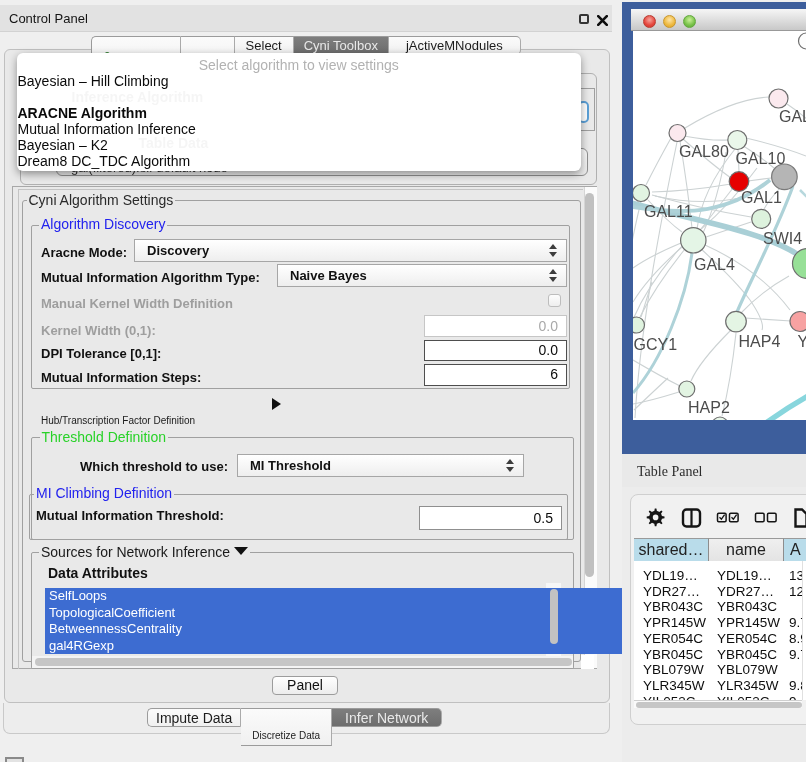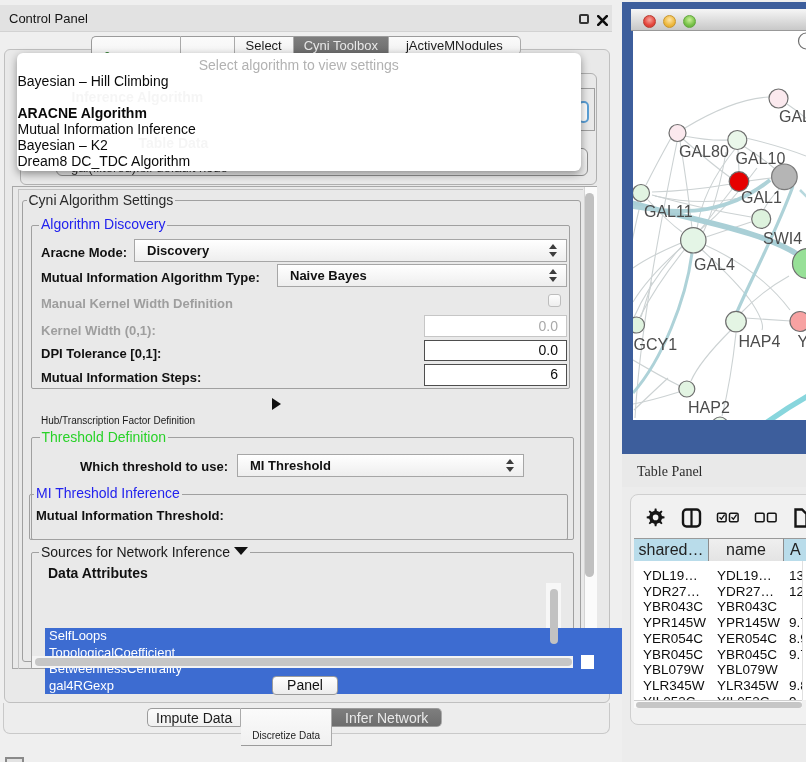--- a/index.html
+++ b/index.html
@@ -61,21 +61,21 @@
 .combo .arr:before { content:""; position:absolute; top:4px; left:0; width:0; height:0; border-left:4px solid transparent; border-right:4px solid transparent; border-bottom:5px solid #3d3d3d; }
 .combo .arr:after { content:""; position:absolute; bottom:4px; left:0; width:0; height:0; border-left:4px solid transparent; border-right:4px solid transparent; border-top:5px solid #3d3d3d; }
 
 .fld { position:absolute; background:#fff; font-size:14px; text-align:right; padding-right:8px;padding-left:28px; }
 .fld.dis { border:1px solid #c6c6c6; color:#a9a9a9; }
 .fld.en { border:1.5px solid #4e4e4e; color:#0a0a0a; }
 .fld.mid { border:1px solid #8f8f8f; color:#0a0a0a; }
 
 #chk { left:540px; top:285.5px; width:13px; height:13px; border:1px solid #bdbdbd; border-radius:3px; background:linear-gradient(#fdfdfd,#eee); }
 
-#datalist { left:37px; top:580px; width:593px; height:66px; background:#3d6cd1;margin-top:40px; }
+#datalist { left:37px; top:580px; width:593px; height:66px; background:#3d6cd1; }
 #datalist div { font-size:13px; color:#fff; padding-left:4px; height:16.5px; line-height:16px; white-space:nowrap; }
 #dl-vtrack { left:538px; top:575px; width:15px; height:77px; background:#f7f7f7; }
 #dl-vthumb { left:541.5px; top:581px; width:8.5px; height:55px; background:#c2c2c2; border-radius:4px; }
 #dl-htrack { left:23.5px; top:648px; width:541px; height:12px; background:#f4f4f4; }
 #dl-hthumb { left:27px; top:650px; width:537px; height:8px; background:#c6c6c6; border-radius:4px; }
 #src-corner { left:573px; top:647px; width:13px; height:14px; background:#fff; }
 
 #btn-apply { left:264px; top:668px; width:66px; height:19px; background:linear-gradient(#fefefe,#ededed);
   border:1px solid #9c9c9c; border-radius:4px; font-size:14px; color:#111; text-align:center; line-height:17px; }
 #bottabs { left:139px; top:700px; }
@@ -153,22 +153,23 @@
   <div class="lbl" style="left:33px; top:362px;">Mutual Information Steps:</div>
   <div class="fld en abs" style="left:416px; top:356px; width:143px; height:22px; line-height:19px;">6</div>
   <div class="lbl" style="left:33px; top:390px; font-size:10px; font-weight:normal; color:#1a1a1a;margin-top:17px;">Hub/Transcription Factor Definition</div>
   <div class="abs" style="left:264px; top:390px; width:0; height:0; border-left:9px solid #111; border-top:6.5px solid transparent; border-bottom:6.5px solid transparent;"></div>
 
   <div id="grp-thr" class="abs grp"></div>
   <div class="grplabel" style="left:31.5px; top:420.5px; color:#28d228;">Threshold Definition</div>
   <div class="lbl" style="left:72px; top:451px;">Which threshold to use:</div>
   <div class="combo abs" style="left:229px; top:446px; width:287px;">MI Threshold<span class="arr"></span></div>
   <div id="grp-mit" class="abs grp"></div>
-  <div class="grplabel" style="left:26px; top:476.5px; color:#2222ee;">MI Threshold Inference</div>
+  <div class="grplabel" style="left:26px; top:476.5px; color:#2222ee;">MI Climbing Definition</div>
   <div class="lbl" style="left:28px; top:500px;">Mutual Information Threshold:</div>
+  <div class="fld mid abs" style="left:411px; top:498px; width:143px; height:24px; line-height:22px;">0.5</div>
 
   <div id="grp-src" class="abs grp"></div>
   <div class="grplabel" style="left:31px; top:535.5px; color:#1a1a1a;">Sources for Network Inference <span style="display:inline-block;width:0;height:0;border-top:8px solid #111;border-left:7px solid transparent;border-right:7px solid transparent;vertical-align:2px;"></span></div>
   <div class="lbl" style="left:28px; top:557px; font-size:14px;margin-left:12px;">Data Attributes</div>
   <div id="dl-vtrack" class="abs"></div>
   <div id="datalist" class="abs">
       <div>SelfLoops</div>
       <div>TopologicalCoefficient</div>
       <div>BetweennessCentrality</div>
       <div>gal4RGexp</div>

